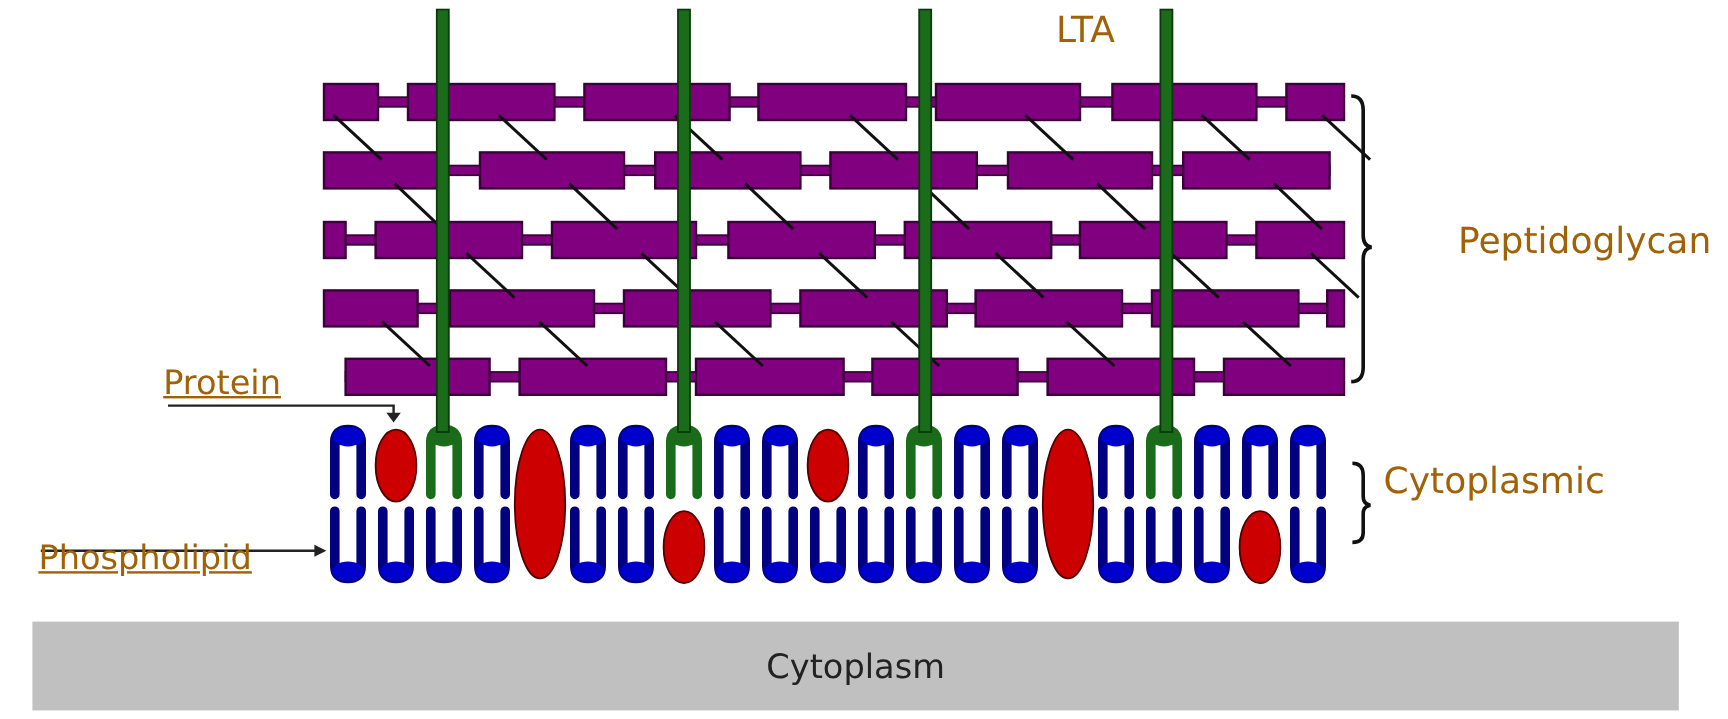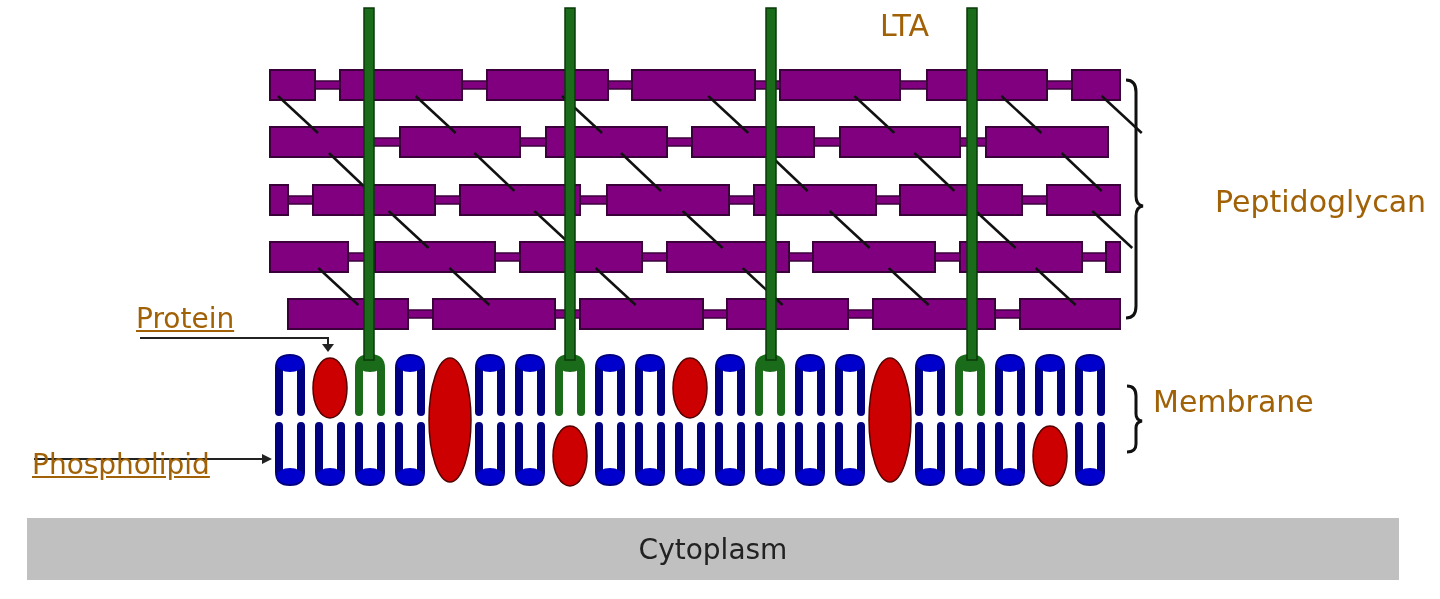--- a/index.html
+++ b/index.html
@@ -5,21 +5,21 @@
   html, body { margin: 0; padding: 0; background: #ffffff; }
   body { width: 1440px; height: 599px; position: relative; overflow: hidden;
          font-family: "DejaVu Sans", sans-serif; }
   #diagram { position: absolute; left: 0; top: 0; }
   .lbl { position: absolute; color: #a16207; font-family: "DejaVu Sans", sans-serif; white-space: nowrap; }
   .lta-lbl { left: 880px; top: 8px; font-size: 30px; }
   .pg-lbl { left: 1215px; top: 184px; font-size: 30px; }
   .cm-lbl { left: 1153px; top: 382px; font-size: 30px; line-height: 40px; }
   .prot-lbl { left: 136px; top: 302px; font-size: 28px; text-decoration: underline; text-align: center; }
   .phos-lbl { left: 32px; top: 424px; font-size: 28px; text-decoration: underline; margin-top: 24px; }
-  .cyto-bar { position: absolute; left: 27px; top: 518px; width: 1372px; height: 62px;
+  .cyto-bar { position: absolute; left: 27px; top: 518px; width: 1372px; height: 74px;
               background: #c0c0c0; display: flex; align-items: center; justify-content: center; }
   .cyto-lbl { font-size: 28px; color: #222; }
 </style>
 </head>
 <body>
 
 <svg id="diagram" width="1440" height="599" viewBox="0 0 1440 599" xmlns="http://www.w3.org/2000/svg">
   <g id="pg-links">
       <rect x="270" y="81" width="850" height="8" fill="#800080" stroke="#3a003a" stroke-width="1.5"></rect>
       <rect x="270" y="138" width="838" height="8" fill="#800080" stroke="#3a003a" stroke-width="1.5"></rect>
@@ -247,20 +247,20 @@
     <path d="M140,338 L328,338 L328,346" fill="none" stroke="#222" stroke-width="2"></path>
     <polygon points="322,344 334,344 328,352" fill="#222"></polygon>
     <path d="M34,459 L264,459" fill="none" stroke="#222" stroke-width="2"></path>
     <polygon points="262,454 272,459 262,464" fill="#222"></polygon>
   </g>
 </svg>
 
 <div class="lbl lta-lbl">LTA</div>
 <div class="lbl pg-lbl">Peptidoglycan</div>
 <div class="lbl cm-lbl">
-  <div>Membrane</div>
+  <div>Cytoplasmic</div>
 </div>
 <div class="lbl prot-lbl">Protein</div>
 <div class="lbl phos-lbl">Phospholipid</div>
 
 <div class="cyto-bar">
   <span class="cyto-lbl">Cytoplasm</span>
 </div>
 
 </body></html>

